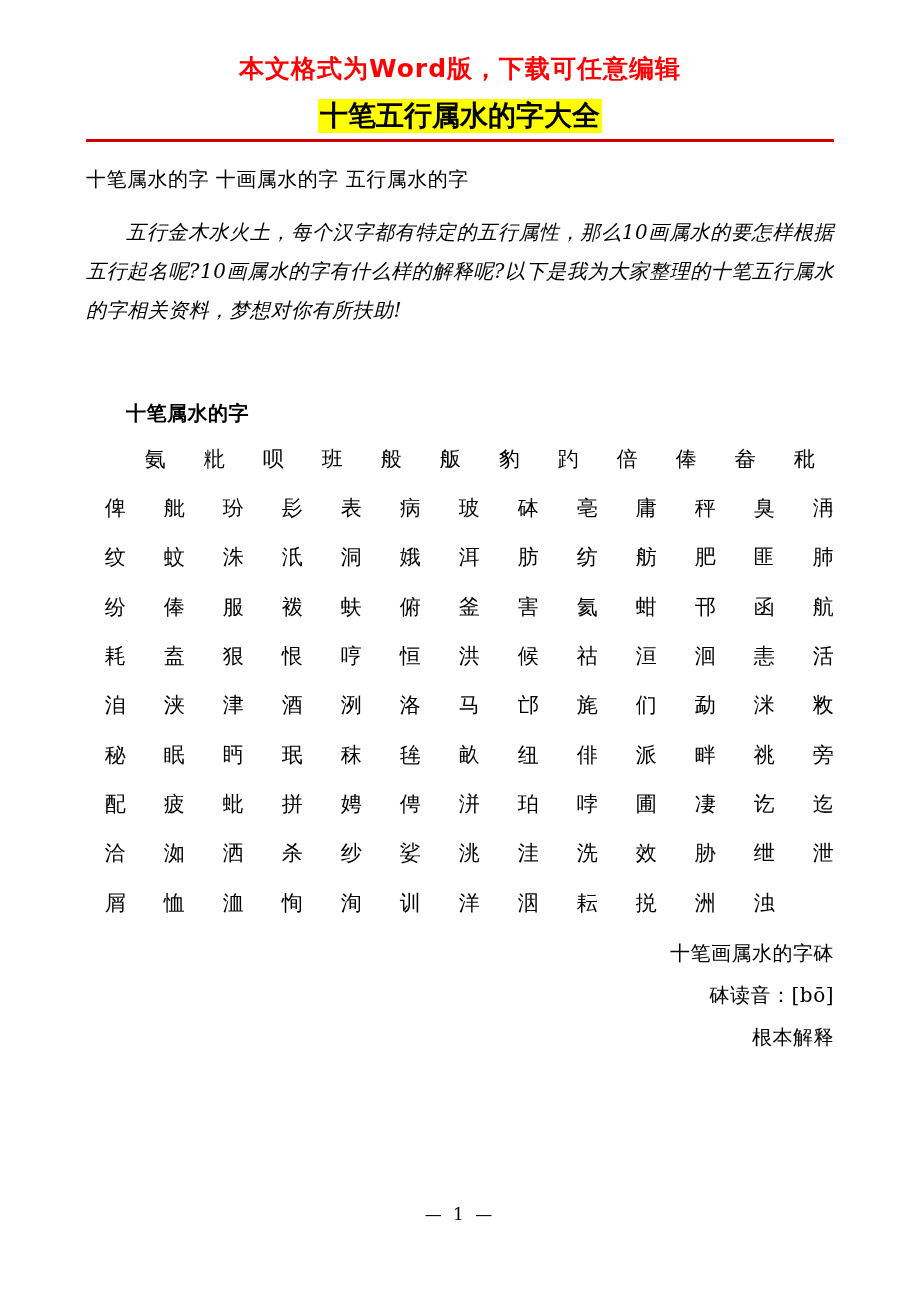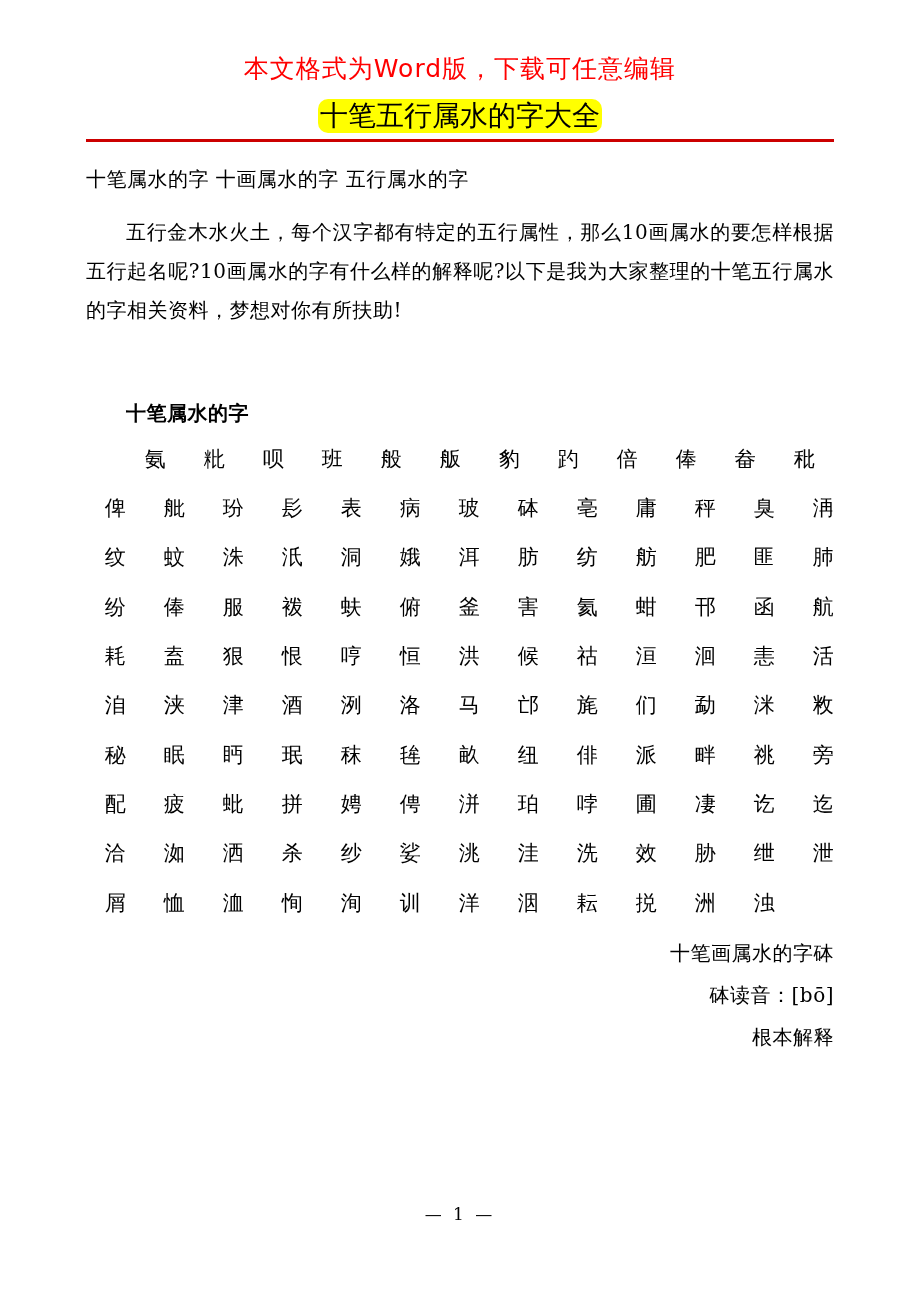--- a/index.html
+++ b/index.html
@@ -18,55 +18,55 @@
   .page {
     width: 920px;
     height: 1302px;
     box-sizing: border-box;
     padding: 52px 86px 0 86px;
     position: relative;
   }
   .banner {
     text-align: center;
     color: #ff0000;
-    font-weight: normal;
+    font-weight: bold;
     font-size: 25px;
     letter-spacing: 1px;
     font-family: "DejaVu Sans", "Liberation Sans", sans-serif;
     margin-bottom: 14px;
   }
   .title-wrap {
     text-align: center;
     border-bottom: 3px solid #cc0000;
     padding-bottom: 6px;
     margin-bottom: 18px;
   }
   .title {
     display: inline-block;
     background: #ffff00;
     color: #000000;
     font-size: 28px;
-    font-weight: normal;
+    font-weight: bold;
     font-family: "DejaVu Serif", "Liberation Serif", serif;
     line-height: 1.2;
     padding: 0 2px;
-    border-radius: 10px;
   }
   .body-text {
     font-size: 20px;
     line-height: 1.95;
     letter-spacing: 0.5px;
   }
   .lead-line {
     margin-bottom: 14px;
   }
   .para {
     text-indent: 2em;
     margin: 0 0 10px 0;
     text-align: justify;
+    font-style: italic;
   }
   .spacer {
     height: 54px;
   }
   .sub-head {
     text-indent: 2em;
     margin: 0 0 2px 0;
     font-weight: bold;
   }
   .char-grid {

